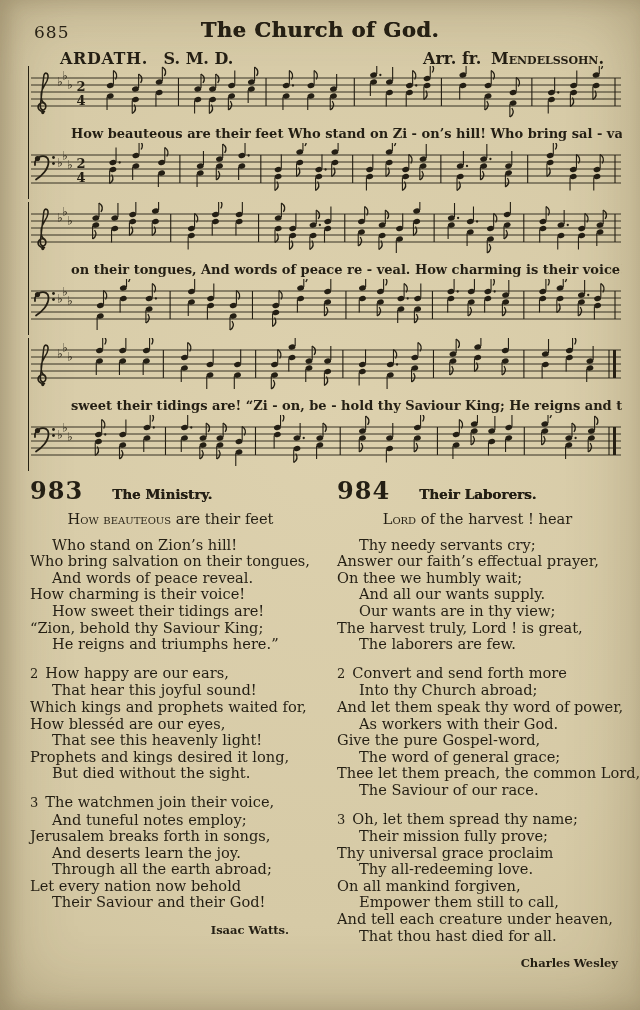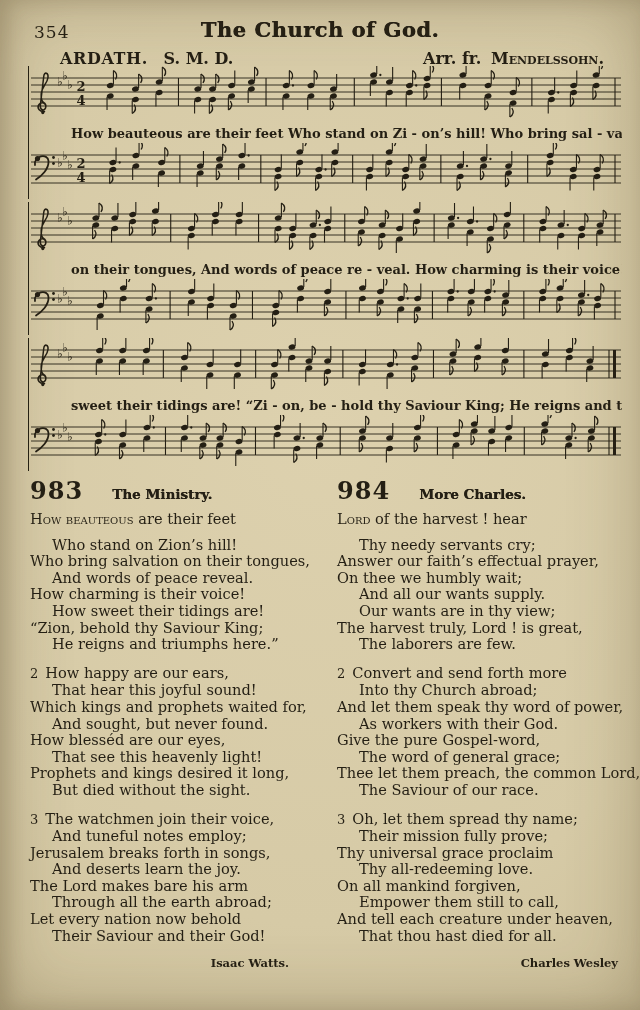--- a/index.html
+++ b/index.html
@@ -28,30 +28,30 @@
   
   .hymns{position:absolute;top:476px;left:30px;right:22px;display:flex;gap:26px;}
   .col{flex:1;min-width:0;}
   .hymnhead{margin-bottom:6px;}
   .hnum{font-size:24px;font-weight:bold;letter-spacing:1px;text-align:right;}
   .htitle{font-size:13.5px;font-weight:bold;margin-left:24px;text-shadow:.3px 0 currentColor;}
   .vline{margin:0;font-size:14.6px;line-height:16.6px;white-space:nowrap;}
   .vline.ind{padding-left:22px;}
   .vnum{margin-right:7px;font-size:13px;}
   .verse{margin-bottom:12px;margin-top:6px;}
-  .firstline{margin:0 0 9px 0;font-size:14.6px;line-height:16.6px;}
+  .firstline{margin:0 0 9px 0;font-size:14.6px;line-height:16.6px;text-align:center;}
   .author{text-align:right;font-size:11.5px;font-weight:bold;margin-top:0;}
   .author.pad{padding-right:22px;}
 </style>
 </head>
 <body>
 
 <div class="page">
 
-  <div class="pagenum">354</div>
+  <div class="pagenum">685</div>
   <div class="title">The Church of God.</div>
 
   <div class="tunerow">
     <span class="caps">ARDATH.</span>
     <span style="margin-left:10px">S. M. D.</span>
     <span class="right">
       <span>Arr. fr.</span>
       <span class="sc" style="margin-left:4px">Mendelssohn.</span>
     </span>
   </div>
@@ -845,44 +845,42 @@
             <p class="vline ind">And words of peace reveal.</p>
             <p class="vline">How charming is their voice!</p>
             <p class="vline ind">How sweet their tidings are!</p>
             <p class="vline">“Zion, behold thy Saviour King;</p>
             <p class="vline ind">He reigns and triumphs here.”</p>
           </div>
           <div class="verse">
             <p class="vline"><span class="vnum">2</span>How happy are our ears,</p>
             <p class="vline ind">That hear this joyful sound!</p>
             <p class="vline">Which kings and prophets waited for,</p>
-            <p class="vline ind">And sought, but never found.</p>
             <p class="vline">How blesséd are our eyes,</p>
             <p class="vline ind">That see this heavenly light!</p>
             <p class="vline">Prophets and kings desired it long,</p>
             <p class="vline ind">But died without the sight.</p>
           </div>
           <div class="verse">
             <p class="vline"><span class="vnum">3</span>The watchmen join their voice,</p>
             <p class="vline ind">And tuneful notes employ;</p>
             <p class="vline">Jerusalem breaks forth in songs,</p>
             <p class="vline ind">And deserts learn the joy.</p>
-            <p class="vline">The Lord makes bare his arm</p>
             <p class="vline ind">Through all the earth abroad;</p>
             <p class="vline">Let every nation now behold</p>
             <p class="vline ind">Their Saviour and their God!</p>
           </div>
         </div>
       <div class="author pad">Isaac Watts.</div>
     </div>
 
     <div class="col">
       <div class="hymnhead">
         <span class="hnum">984</span>
-        <span class="htitle">More Charles.</span>
+        <span class="htitle">Their Laborers.</span>
       </div>
       <p class="firstline"><span class="sc">Lord</span><span> of the harvest ! hear</span></p>
       <div>
           <div class="verse">
             <p class="vline ind">Thy needy servants cry;</p>
             <p class="vline">Answer our faith’s effectual prayer,</p>
             <p class="vline">On thee we humbly wait;</p>
             <p class="vline ind">And all our wants supply.</p>
             <p class="vline ind">Our wants are in thy view;</p>
             <p class="vline">The harvest truly, Lord ! is great,</p>

